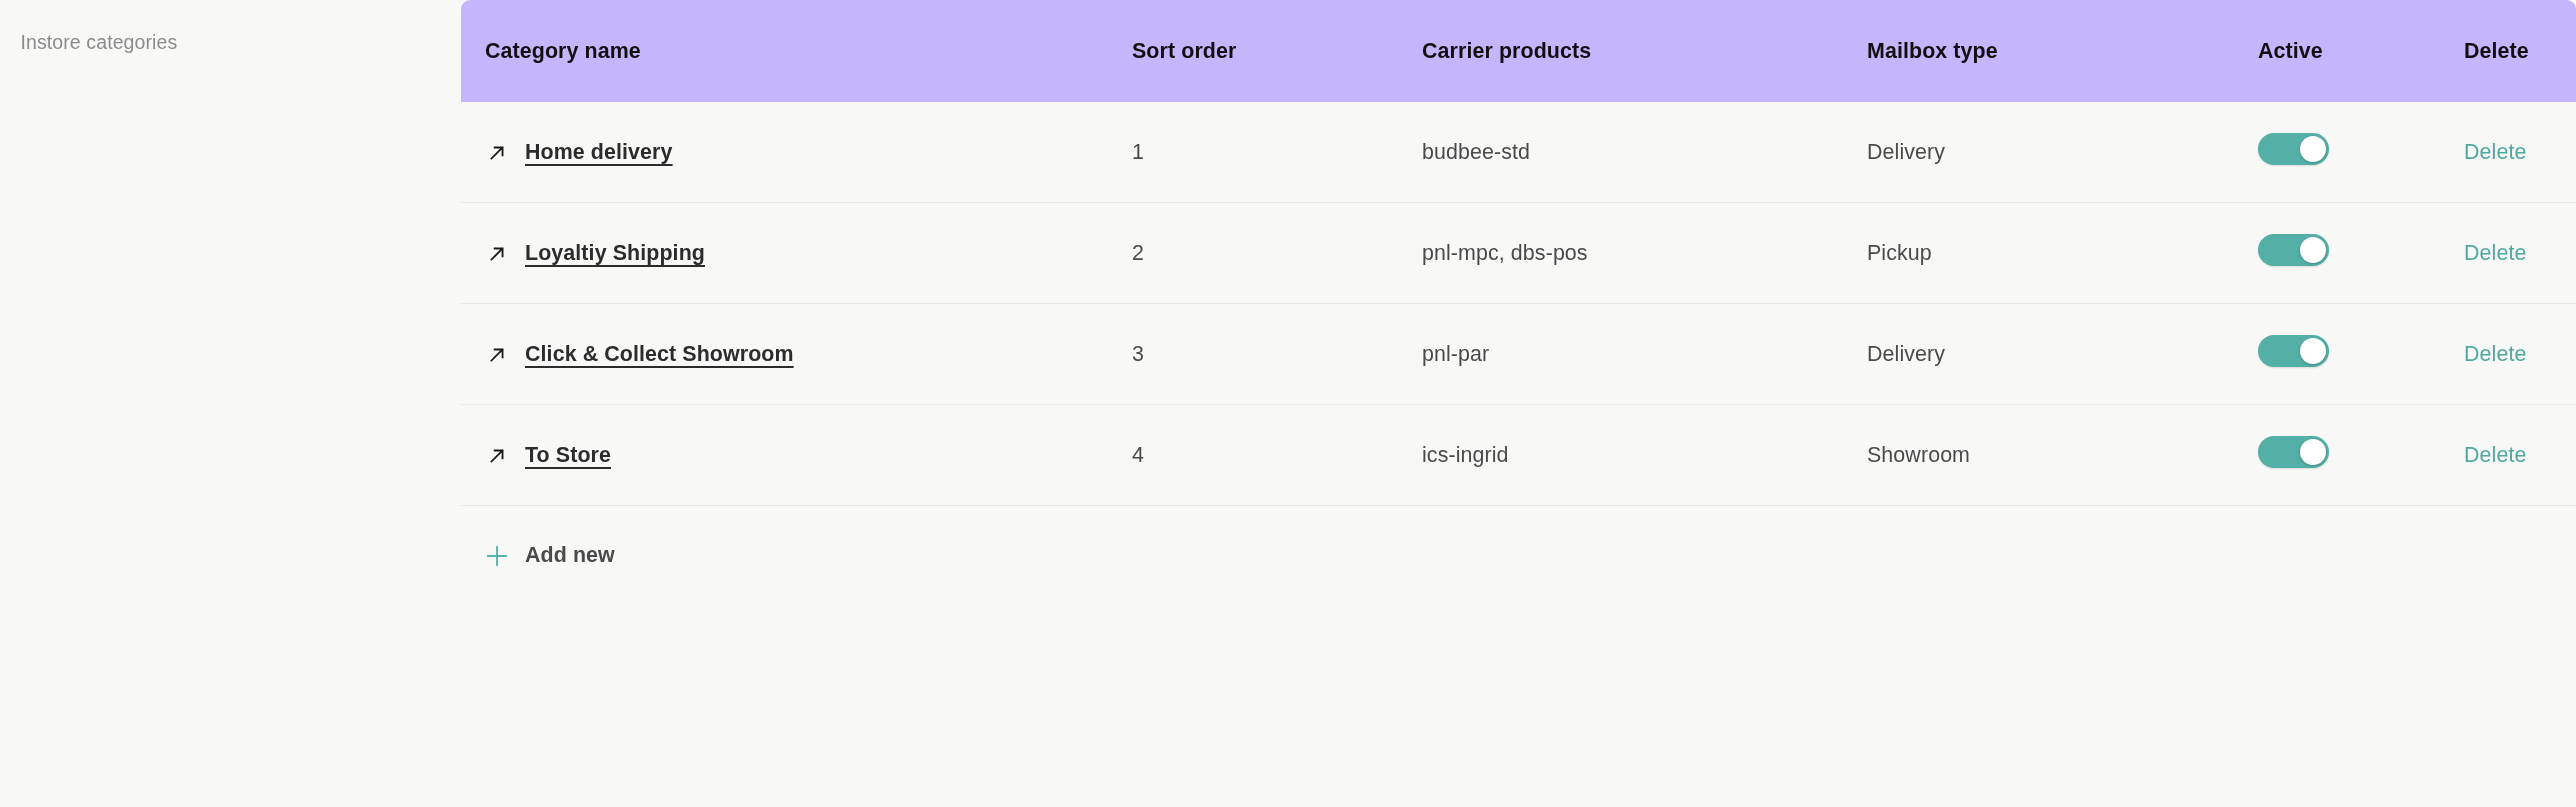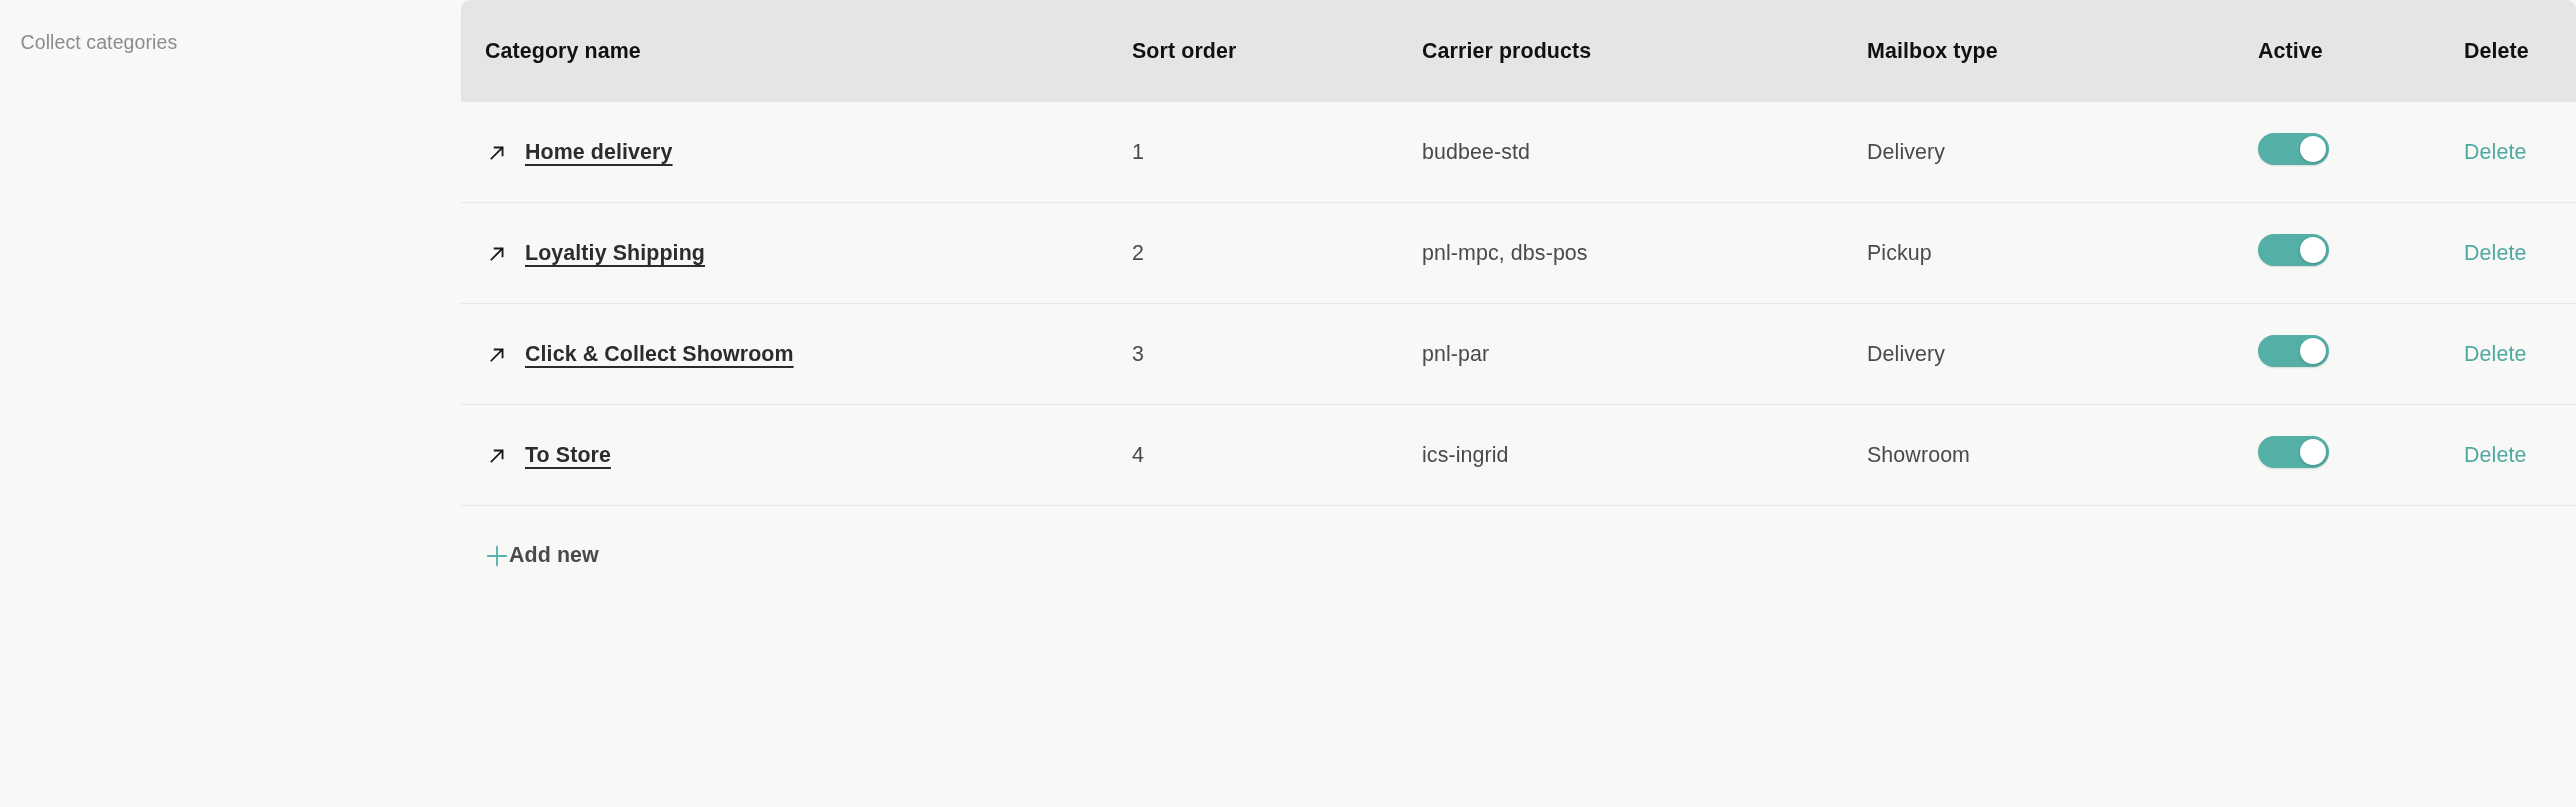--- a/index.html
+++ b/index.html
@@ -37,21 +37,21 @@
   }
 
   .tbl {
     width: 100%;
     border-collapse: collapse;
     table-layout: fixed;
   }
 
   
   thead tr {
-    background: #e5e5e5;
+    background: #c4b5fd;
   }
   thead th {
     height: 102px;
     padding: 0;
     text-align: left;
     vertical-align: middle;
     font-size: 21.4px;
     font-weight: bold;
     color: #111111;
     letter-spacing: 0.1px;
@@ -136,41 +136,41 @@
     white-space: nowrap;
   }
   td.cell-delete { text-align: left; }
 
   
   #add-new-row {
     height: 99px;
     display: flex;
     align-items: center;
     padding-left: 24px;
-    gap: 0;
+    gap: 16px;
     background: #F8F8F7;
     cursor: pointer;
   }
   .plus-icon {
     width: 24px;
     height: 24px;
     flex: 0 0 24px;
     display: block;
   }
   #add-new-label {
     font-size: 21.4px;
     font-weight: bold;
     color: #4A4A4A;
     letter-spacing: 0.1px;
   }
 </style>
 </head>
 <body>
 
-<div id="section-label">Collect categories</div>
+<div id="section-label">Instore categories</div>
 
 <div id="table-panel">
 
   <table class="tbl">
     <colgroup>
       <col class="col-name">
         <col class="col-sort">
         <col class="col-carrier">
       <col class="col-type">
         <col class="col-active">

